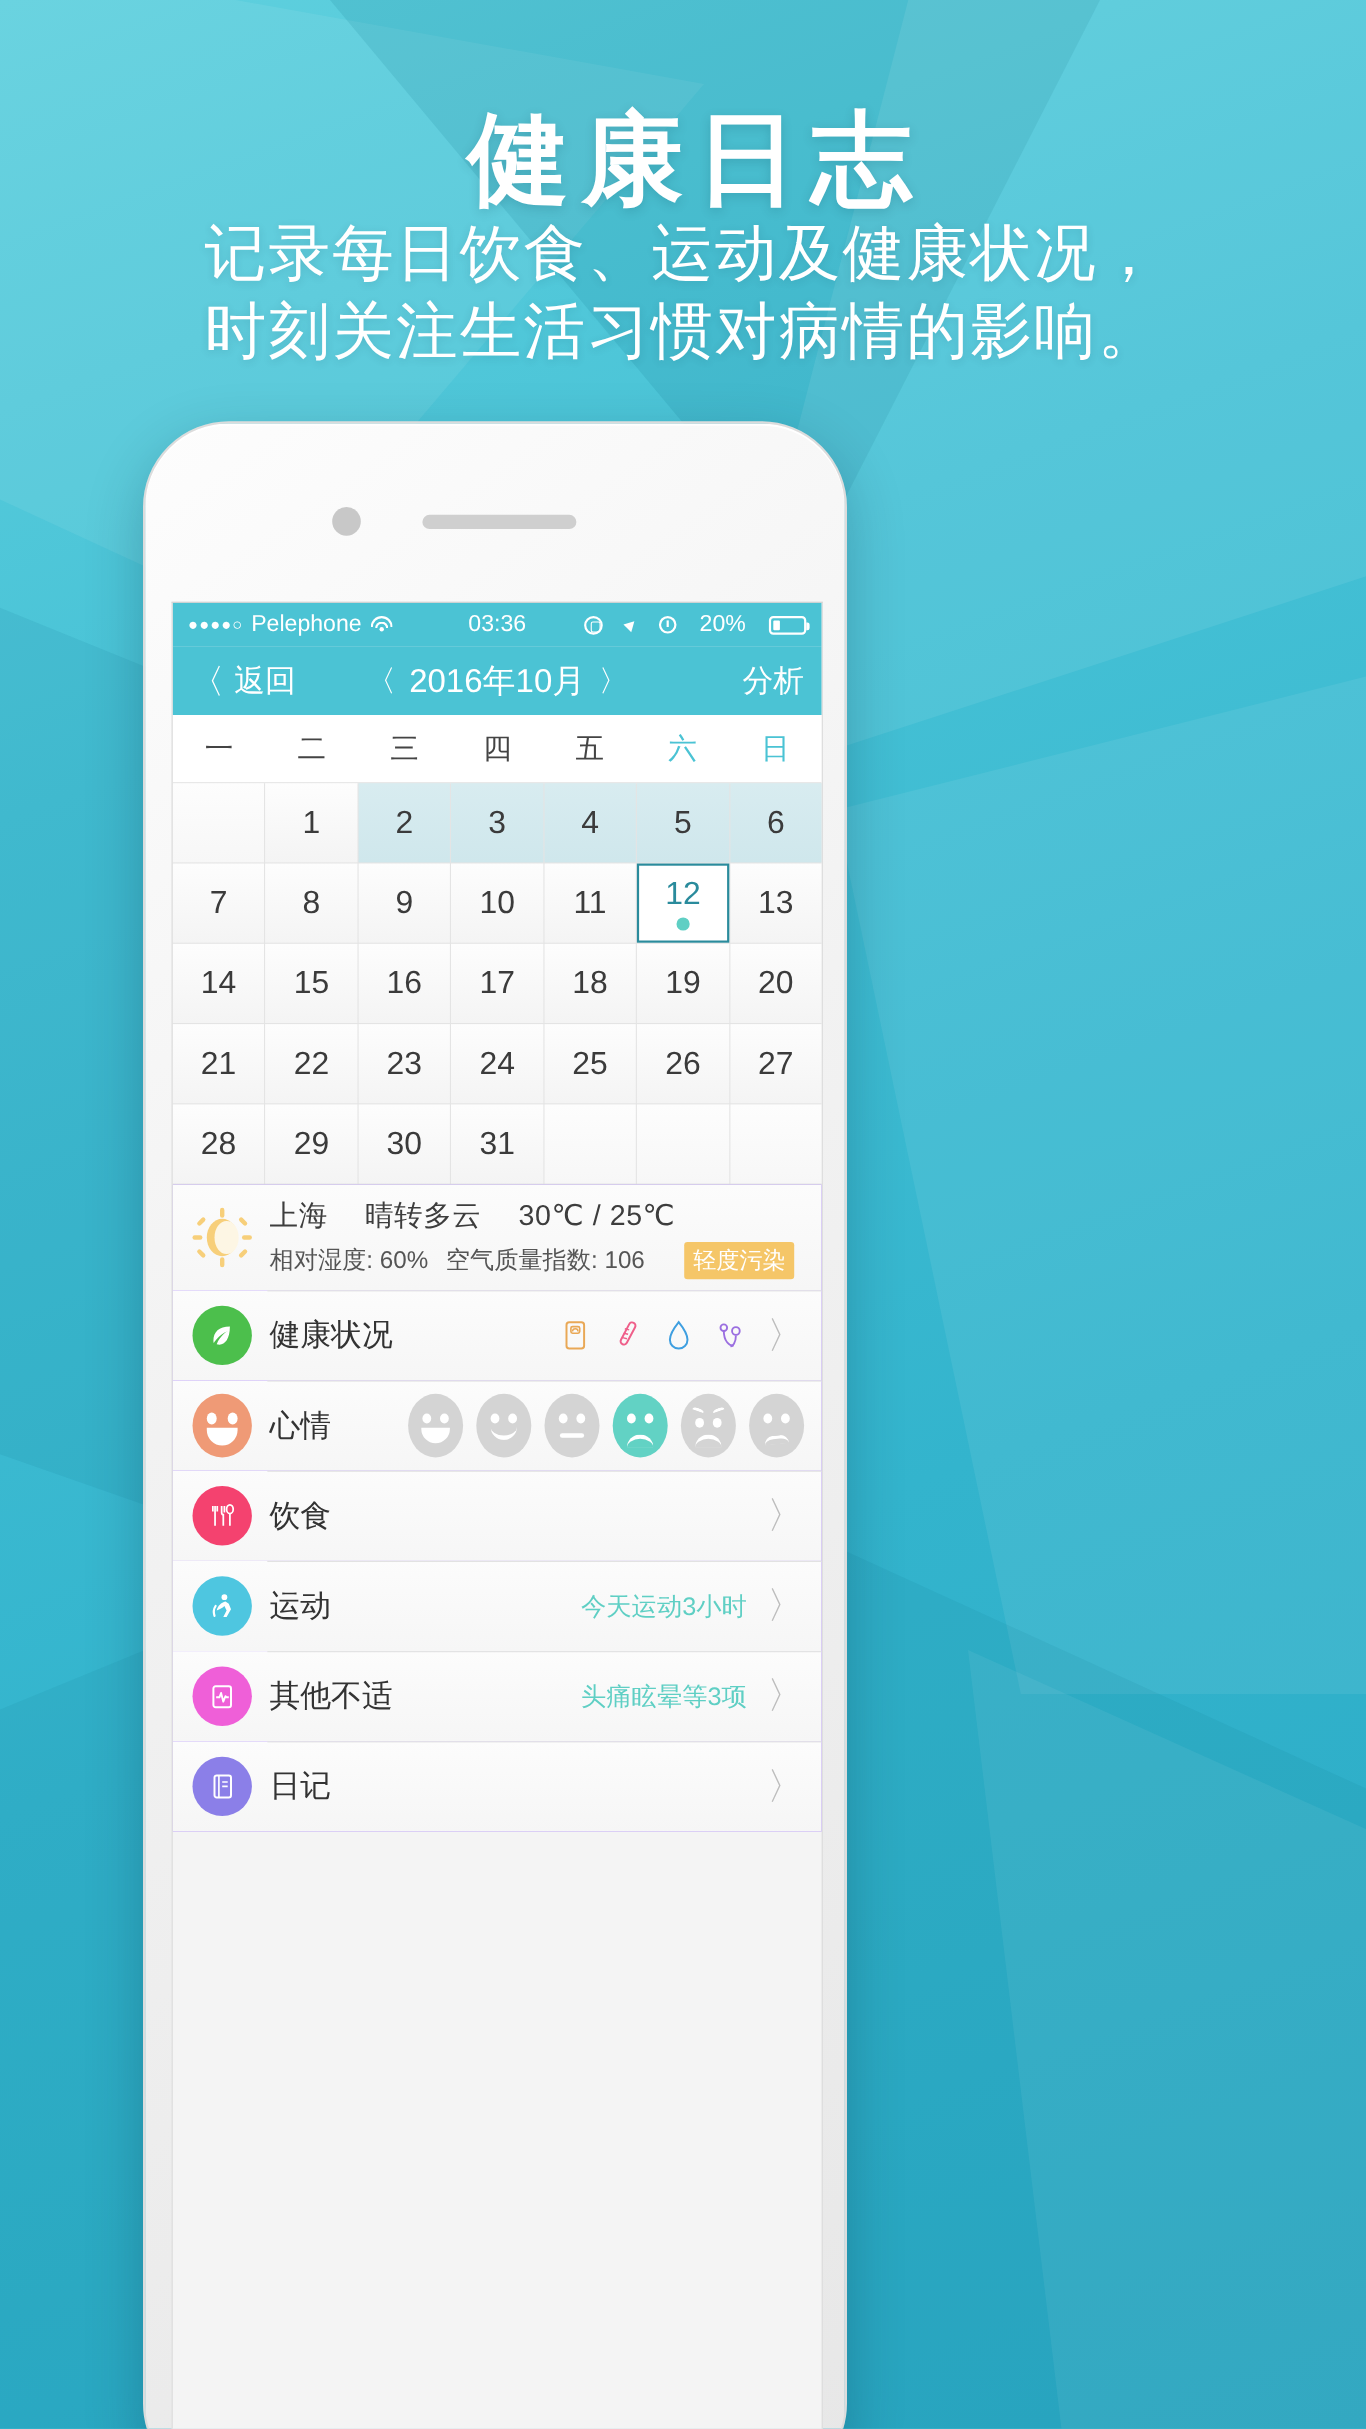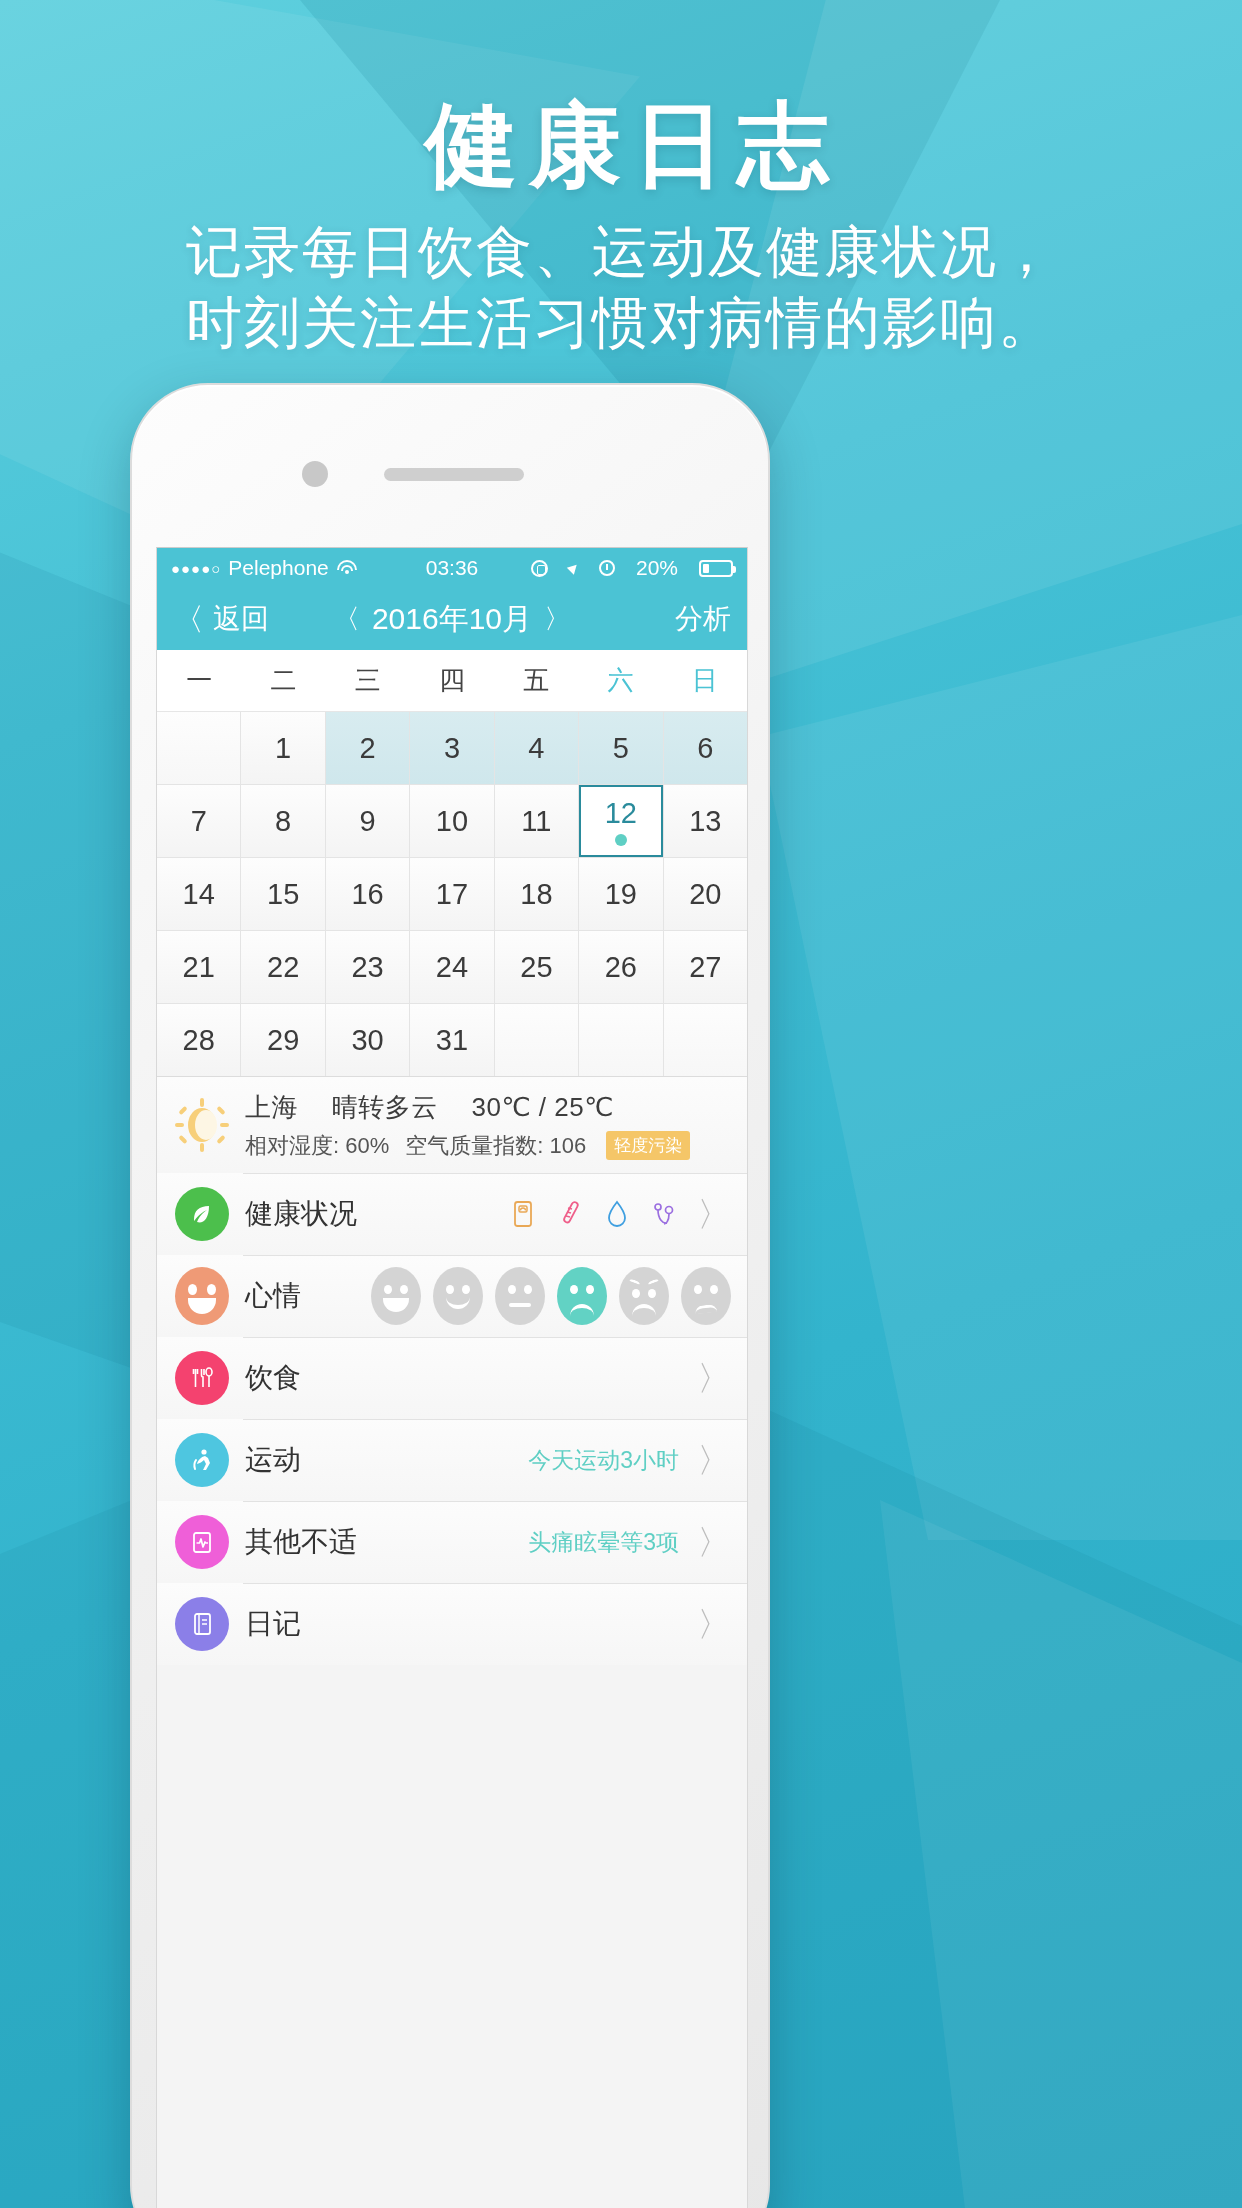--- a/index.html
+++ b/index.html
@@ -48,21 +48,20 @@
     font-size: 92px;
     font-weight: bold;
     color: #ffffff;
     letter-spacing: 12px;
     text-indent: 12px;
     line-height: 1.08;
     text-shadow: 0 3px 10px rgba(0,60,80,.18);
     padding-left: 12px;
   }
   .hero-sub {
-    margin-top: 22px;
     font-size: 56px;
     color: #ffffff;
     line-height: 1.26;
     letter-spacing: 2px;
     font-weight: normal;
     text-shadow: 0 2px 8px rgba(0,60,80,.14);
   }
 
   
   .phone {
@@ -212,22 +211,22 @@
   .sun-moon {
     position:absolute; left:20px; top:12px; width:22px; height:30px;
     border-radius: 50%; background: #fdf6e4;
   }
   .ray { position:absolute; background:#f7cf7a; border-radius:2px; }
   .weather-text { display: flex; flex-direction: column; gap: 6px; }
   .w-line1 { font-size: 26px; color: #3d3d3d; letter-spacing:.5px;}
   .w-line1 span { margin-right: 26px; }
   .w-line2 { font-size: 22px; color: #555; display: flex; align-items: center; gap: 16px;}
   .aqi-badge {
-    background: #f5c668; color: #fff; font-size: 17px;
-    padding: 3px 8px; border-radius: 3px; margin-left: 4px;
+    background: #f5c668; color: #fff; font-size: 21px;
+    padding: 3px 8px; border-radius: 3px; margin-left: 20px;
   }
 
   
   .health-icons { display: flex; align-items: center; gap: 17px; }
   .hi { width: 30px; height: 30px; }
 
   
   .moods { display: flex; align-items: center; gap: 12px; margin-left: auto; }
   .face {
     width: 50px; height: 58px; border-radius: 50%;

